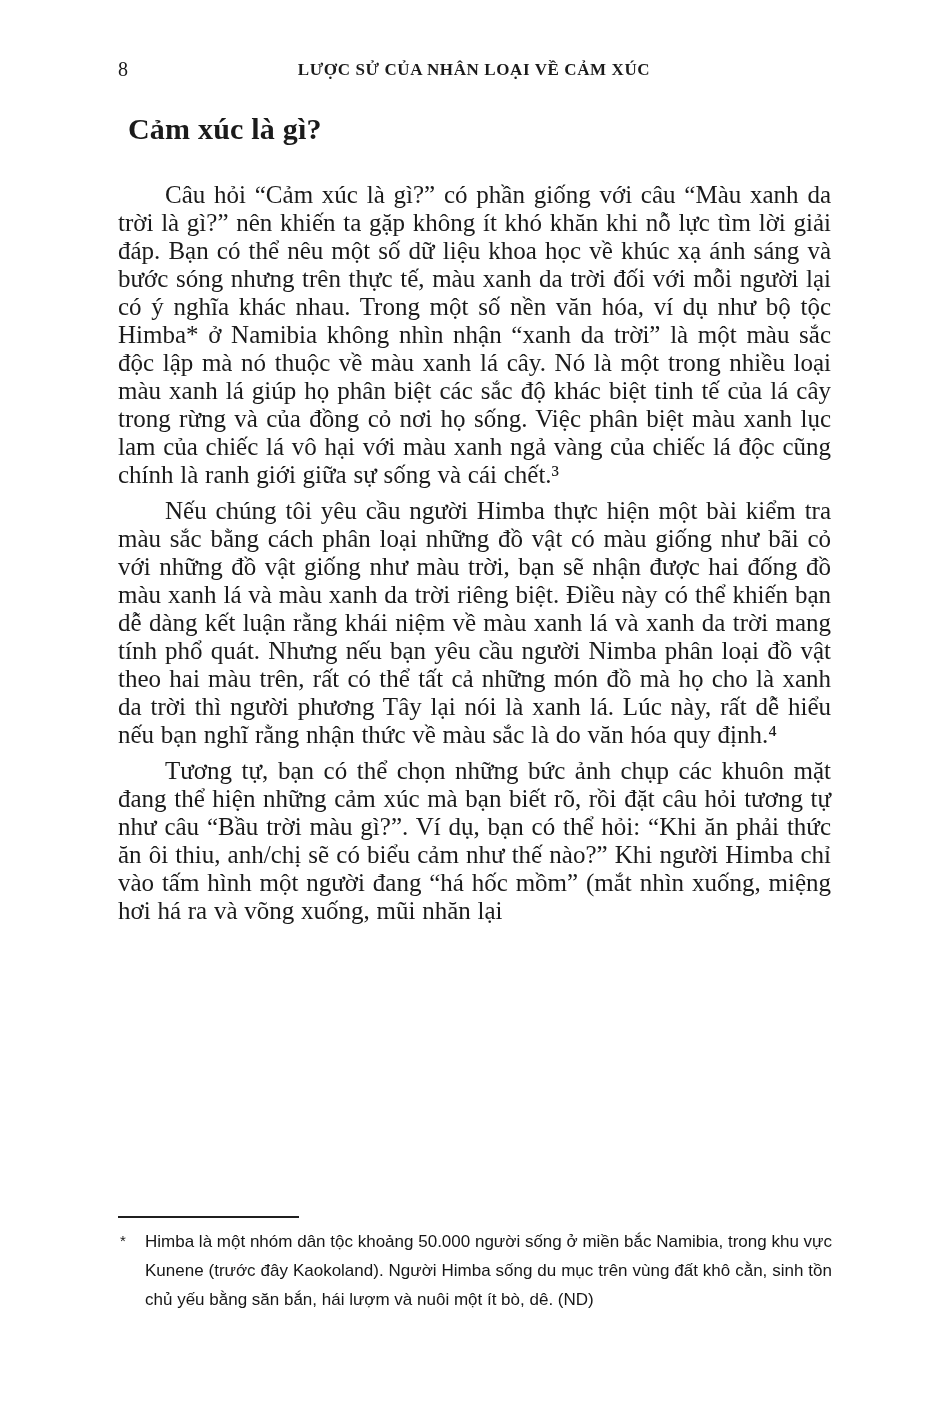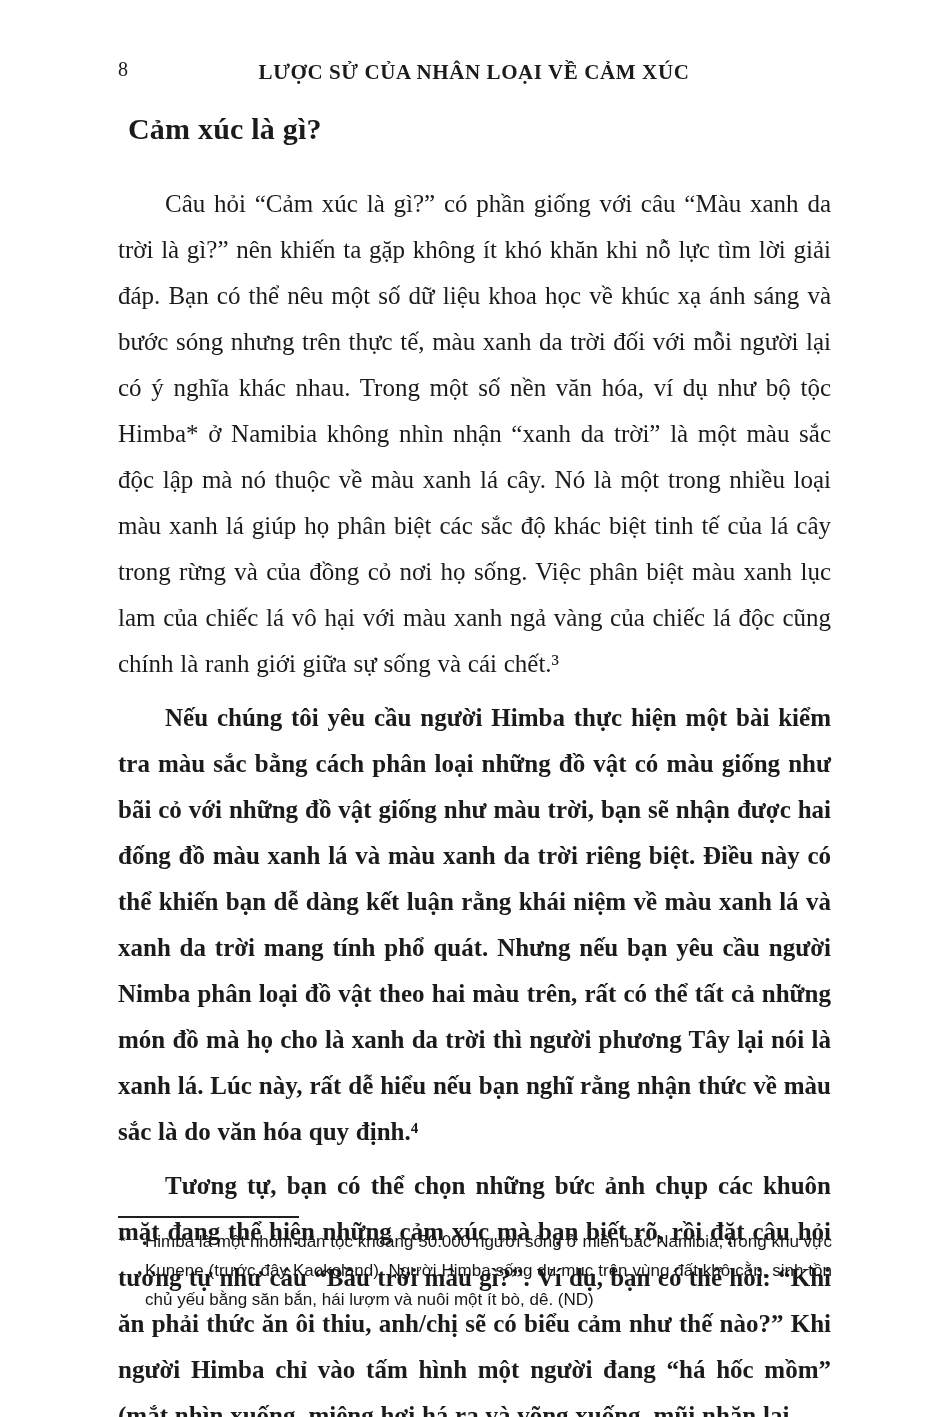--- a/index.html
+++ b/index.html
@@ -28,21 +28,21 @@
   .page-number {
     position: absolute;
     left: 0;
     top: 2px;
     font-size: 20px;
     font-weight: 400;
   }
   .running-title {
     display: block;
     text-align: center;
-    font-size: 21px;
+    font-size: 17px;
     font-weight: 700;
     letter-spacing: 0.6px;
     padding-top: 4px;
     white-space: nowrap;
   }
   .section-heading {
     position: absolute;
     top: 102px;
     left: 118px;
     margin: 10px;
@@ -52,28 +52,27 @@
   }
   .body-text {
     position: absolute;
     top: 181px;
     left: 118px;
     width: 713px;
   }
   .body-text p {
     margin: 0;
     font-size: 25px;
-    line-height: 46px;
+    line-height: 28px;
     text-align: justify;
     text-indent: 47px;
     word-spacing: 0.5px;
   }
   .body-text p + p {
     margin-top: 8px;
-    font-weight: bold;
   }
   .footnote-block {
     position: absolute;
     left: 118px;
     right: 113px;
     top: 1216px;
   }
   .footnote-rule {
     width: 181px;
     height: 0;

